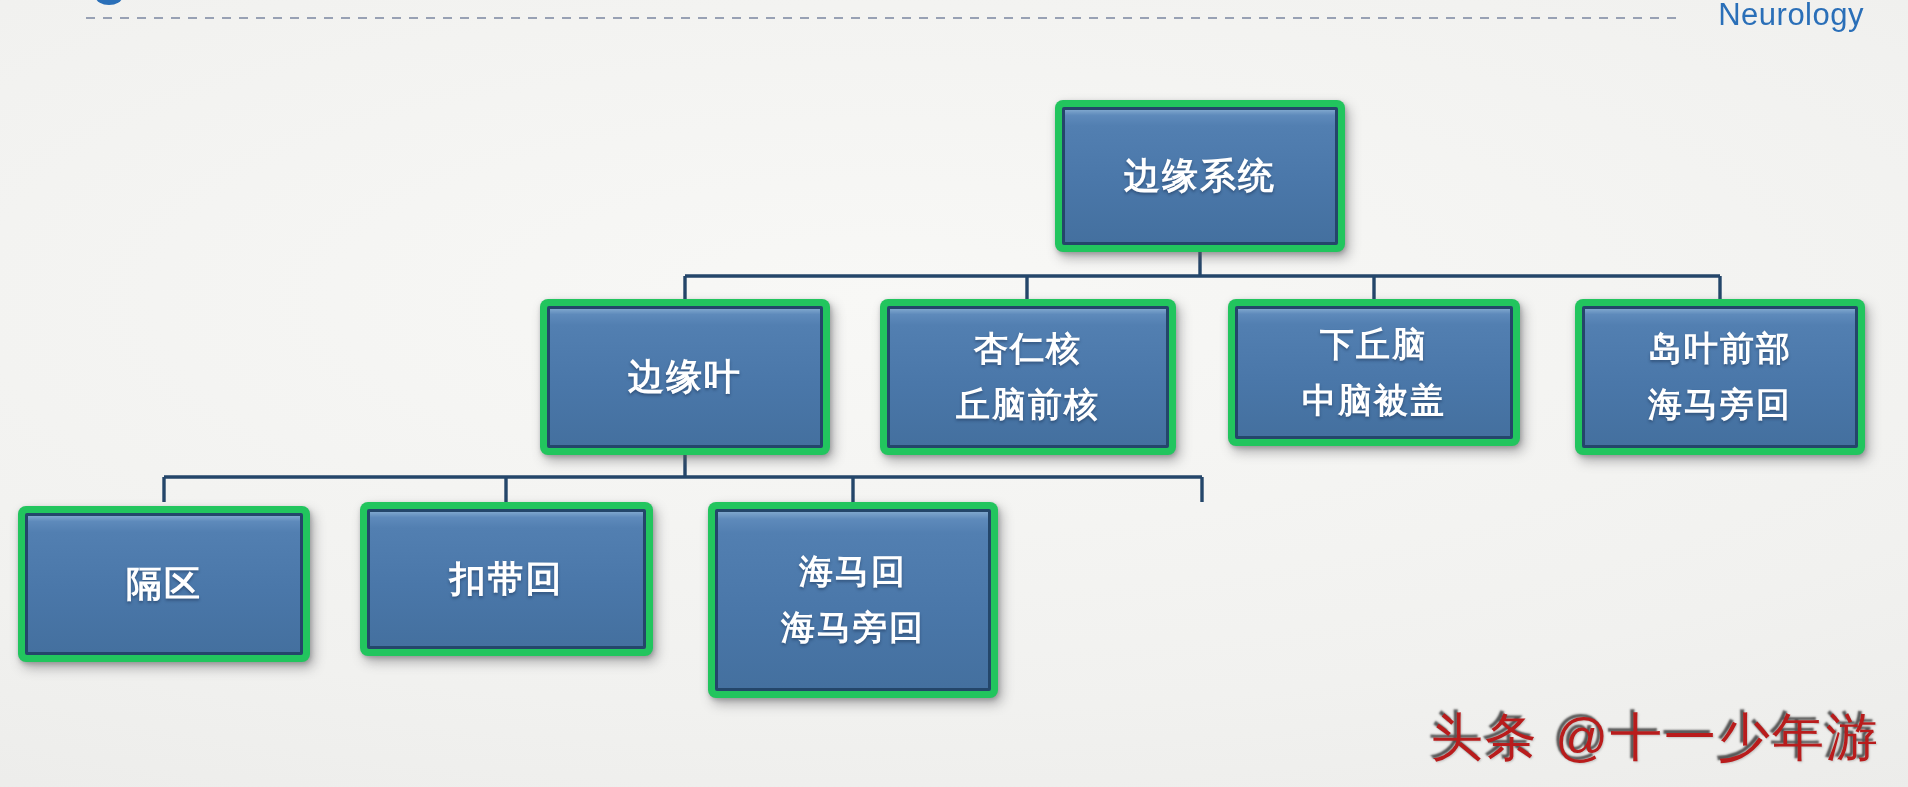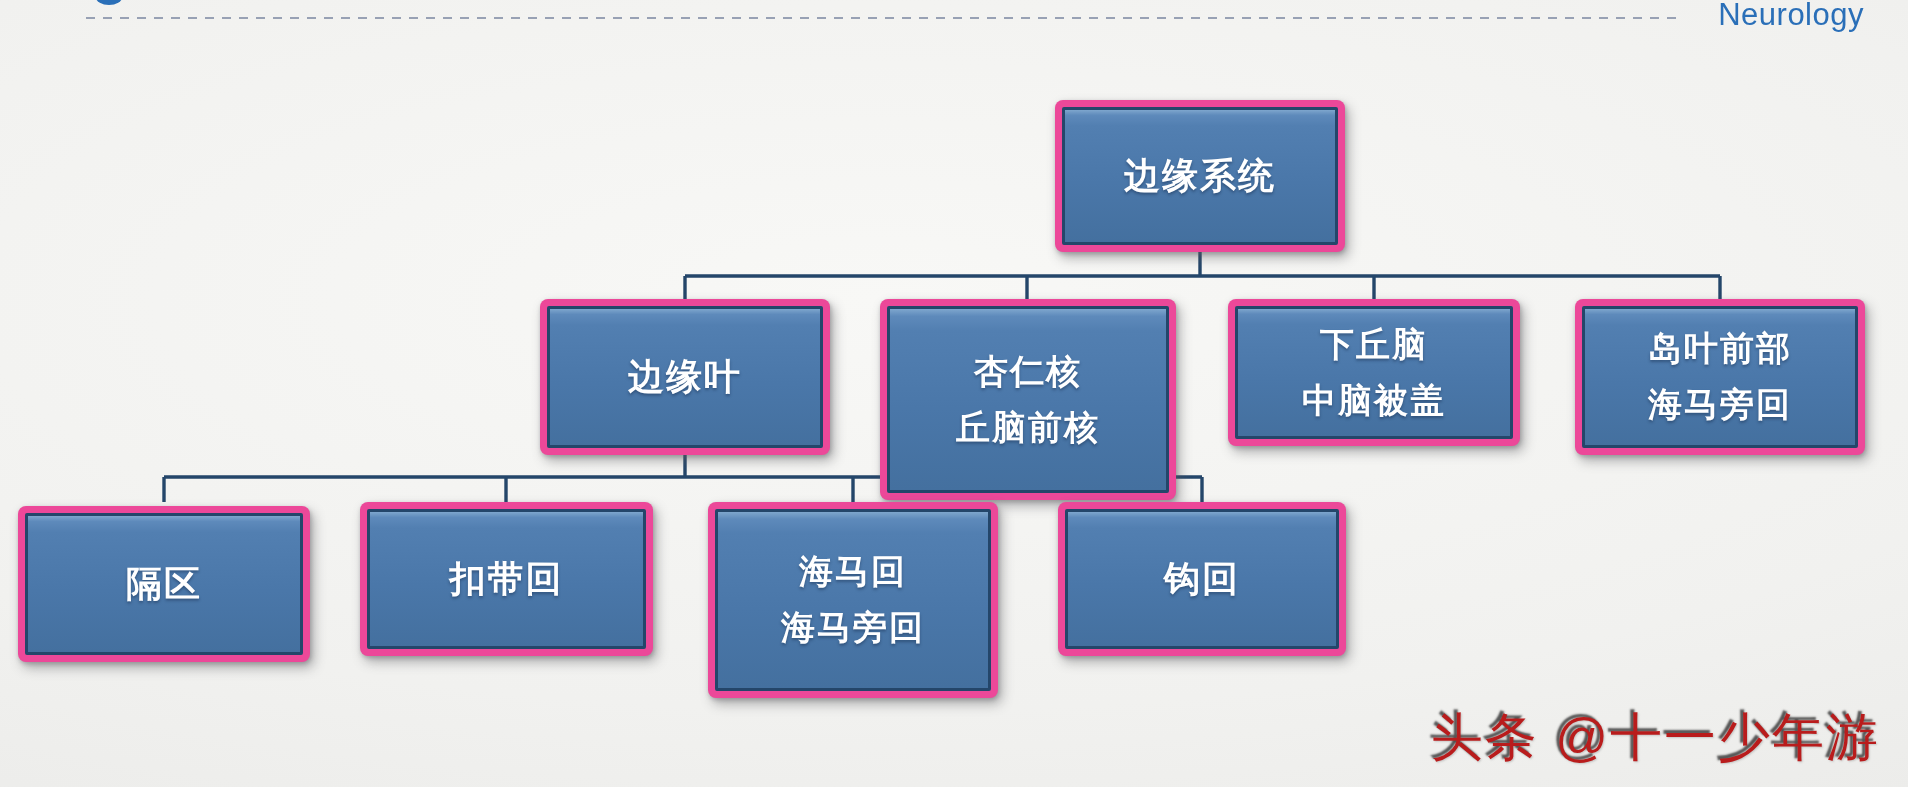--- a/index.html
+++ b/index.html
@@ -37,21 +37,21 @@
   svg.connectors{position:absolute;inset:0;width:1908px;height:787px;}
   svg.connectors path{
     fill:none;
     stroke:var(--connector-color,#24466a);
     stroke-width:3.4;
   }
 
   
   .node{
     position:absolute;
-    background:#ec4899;
+    background:#22c55e;
     border-radius:8px;
     padding:7px;
     box-shadow:4px 6px 12px rgba(90,90,95,.45), 1px 2px 4px rgba(90,90,95,.35);
   }
   .node-inner{
     width:100%;height:100%;
     border:3px solid var(--node-border,#24466a);
     border-radius:2px;
     background:linear-gradient(180deg,
       #7ea6cd 0%, #5e8abb 4%, #527fb1 12%,
@@ -96,21 +96,21 @@
       <span class="node-line">边缘系统</span>
     </div>
   </div>
 
   <div class="node one" style="left:540px;top:299px;width:290px;height:156px">
     <div class="node-inner">
       <span class="node-line">边缘叶</span>
     </div>
   </div>
 
-  <div class="node two" style="left:880px;top:299px;width:296px;height:201px">
+  <div class="node two" style="left:880px;top:299px;width:296px;height:156px">
     <div class="node-inner">
       <span class="node-line">杏仁核</span>
       <span class="node-line">丘脑前核</span>
     </div>
   </div>
 
   <div class="node two" style="left:1228px;top:299px;width:292px;height:147px">
     <div class="node-inner">
       <span class="node-line">下丘脑</span>
       <span class="node-line">中脑被盖</span>
@@ -136,21 +136,16 @@
     </div>
   </div>
 
   <div class="node two" style="left:708px;top:502px;width:290px;height:196px">
     <div class="node-inner">
       <span class="node-line">海马回</span>
       <span class="node-line">海马旁回</span>
     </div>
   </div>
 
-  <div class="node one" style="left:1058px;top:502px;width:288px;height:154px">
-    <div class="node-inner">
-      <span class="node-line">钩回</span>
-    </div>
-  </div>
 
   <div class="watermark">头条 @十一少年游</div>
 
 </div>
 
 </body></html>

